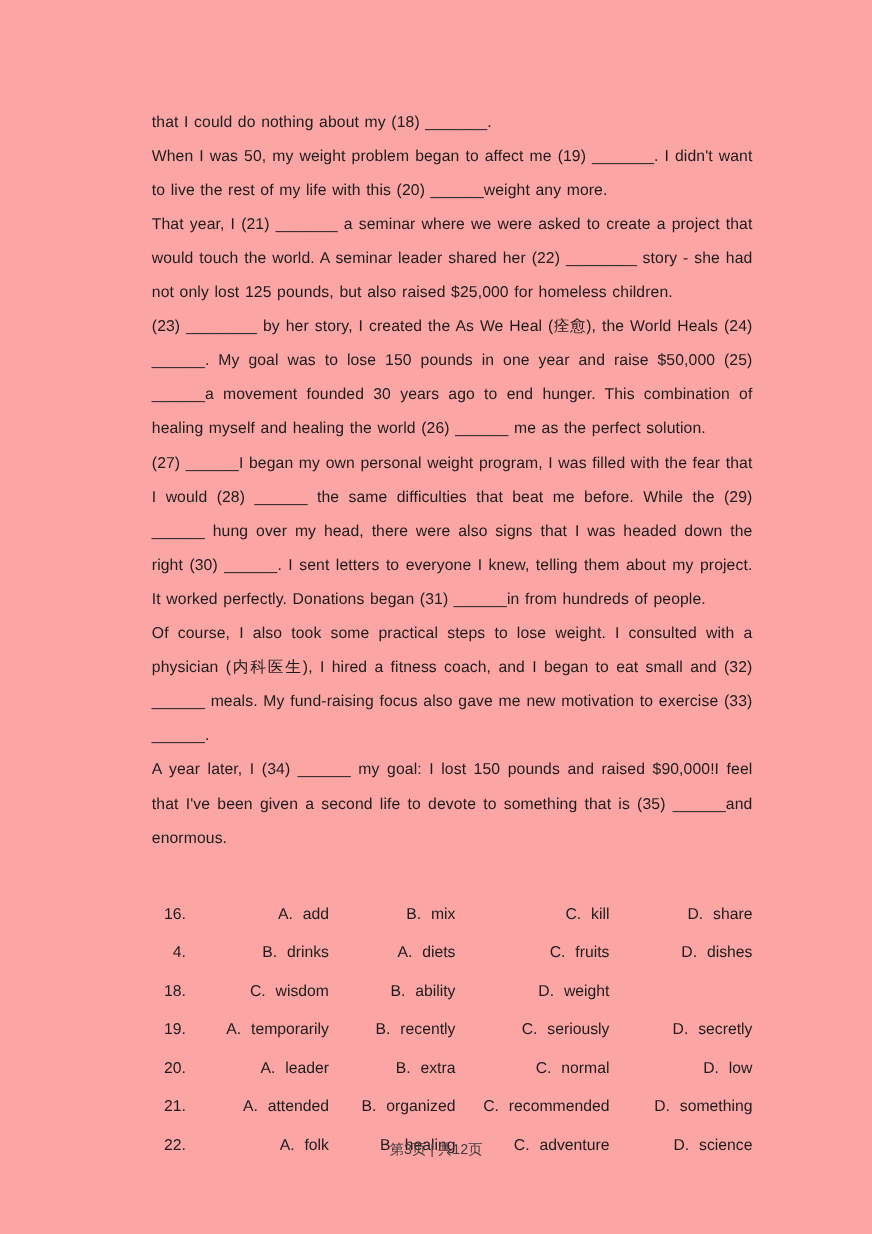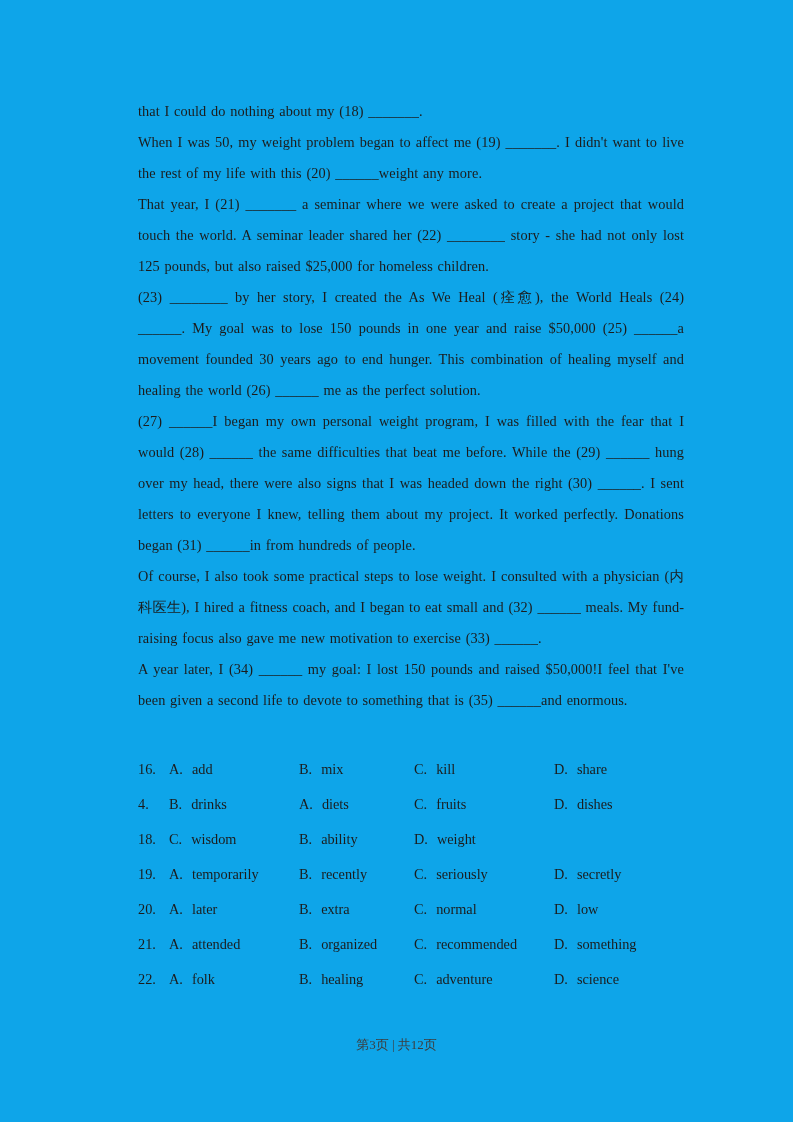--- a/index.html
+++ b/index.html
@@ -4,41 +4,42 @@
 <style>
   html, body {
     margin: 0;
     padding: 0;
     background: #ffffff;
   }
   .page {
     position: relative;
     width: 793px;
     height: 1122px;
-    background: #0ea5e9;
+    background: #fca5a5;
     overflow: hidden;
-    font-family: Liberation Serif, serif;
+    font-family: Liberation Sans, sans-serif;
     color: #1c1c1c;
   }
   .content {
     position: absolute;
     left: 138px;
     top: 96px;
     width: 546px;
   }
   .passage p {
     margin: 0;
     font-size: 14.3px;
     line-height: 31px;
     text-align: justify;
     letter-spacing: 0.1px;
     word-spacing: 1px;
   }
   .options {
     margin-top: 36px;
+    text-align: right;
   }
   .opt-row {
     display: grid;
     grid-template-columns: 31px 130px 115px 140px 1fr;
     font-size: 14.3px;
     line-height: 35px;
     white-space: nowrap;
   }
   .opt-num {
     display: inline-block;
@@ -64,21 +65,21 @@
 
   <div class="content">
 
     <div class="passage">
       <p>that I could do nothing about my (18) _______.</p>
       <p>When I was 50, my weight problem began to affect me (19) _______. I didn't want to live the rest of my life with this (20) ______weight any more.</p>
       <p>That year, I (21) _______ a seminar where we were asked to create a project that would touch the world. A seminar leader shared her (22) ________ story - she had not only lost 125 pounds, but also raised $25,000 for homeless children.</p>
       <p>(23) ________ by her story, I created the As We Heal (痊愈), the World Heals (24) ______. My goal was to lose 150 pounds in one year and raise $50,000 (25) ______a movement founded 30 years ago to end hunger. This combination of healing myself and healing the world (26) ______ me as the perfect solution.</p>
       <p>(27) ______I began my own personal weight program, I was filled with the fear that I would (28) ______ the same difficulties that beat me before. While the (29) ______ hung over my head, there were also signs that I was headed down the right (30) ______. I sent letters to everyone I knew, telling them about my project. It worked perfectly. Donations began (31) ______in from hundreds of people.</p>
       <p>Of course, I also took some practical steps to lose weight. I consulted with a physician (内科医生), I hired a fitness coach, and I began to eat small and (32) ______ meals. My fund-raising focus also gave me new motivation to exercise (33) ______.</p>
-      <p>A year later, I (34) ______ my goal: I lost 150 pounds and raised $50,000!I feel that I've been given a second life to devote to something that is (35) ______and enormous.</p>
+      <p>A year later, I (34) ______ my goal: I lost 150 pounds and raised $90,000!I feel that I've been given a second life to devote to something that is (35) ______and enormous.</p>
     </div>
 
     <div class="options">
 
       <div class="opt-row">
         <span class="opt-num">16.</span>
         <span class="opt-cell"><span class="opt-label">A.</span><span class="opt-text">add</span></span>
         <span class="opt-cell"><span class="opt-label">B.</span><span class="opt-text">mix</span></span>
         <span class="opt-cell"><span class="opt-label">C.</span><span class="opt-text">kill</span></span>
         <span class="opt-cell"><span class="opt-label">D.</span><span class="opt-text">share</span></span>
@@ -102,21 +103,21 @@
       <div class="opt-row">
         <span class="opt-num">19.</span>
         <span class="opt-cell"><span class="opt-label">A.</span><span class="opt-text">temporarily</span></span>
         <span class="opt-cell"><span class="opt-label">B.</span><span class="opt-text">recently</span></span>
         <span class="opt-cell"><span class="opt-label">C.</span><span class="opt-text">seriously</span></span>
         <span class="opt-cell"><span class="opt-label">D.</span><span class="opt-text">secretly</span></span>
       </div>
 
       <div class="opt-row">
         <span class="opt-num">20.</span>
-        <span class="opt-cell"><span class="opt-label">A.</span><span class="opt-text">later</span></span>
+        <span class="opt-cell"><span class="opt-label">A.</span><span class="opt-text">leader</span></span>
         <span class="opt-cell"><span class="opt-label">B.</span><span class="opt-text">extra</span></span>
         <span class="opt-cell"><span class="opt-label">C.</span><span class="opt-text">normal</span></span>
         <span class="opt-cell"><span class="opt-label">D.</span><span class="opt-text">low</span></span>
       </div>
 
       <div class="opt-row">
         <span class="opt-num">21.</span>
         <span class="opt-cell"><span class="opt-label">A.</span><span class="opt-text">attended</span></span>
         <span class="opt-cell"><span class="opt-label">B.</span><span class="opt-text">organized</span></span>
         <span class="opt-cell"><span class="opt-label">C.</span><span class="opt-text">recommended</span></span>

